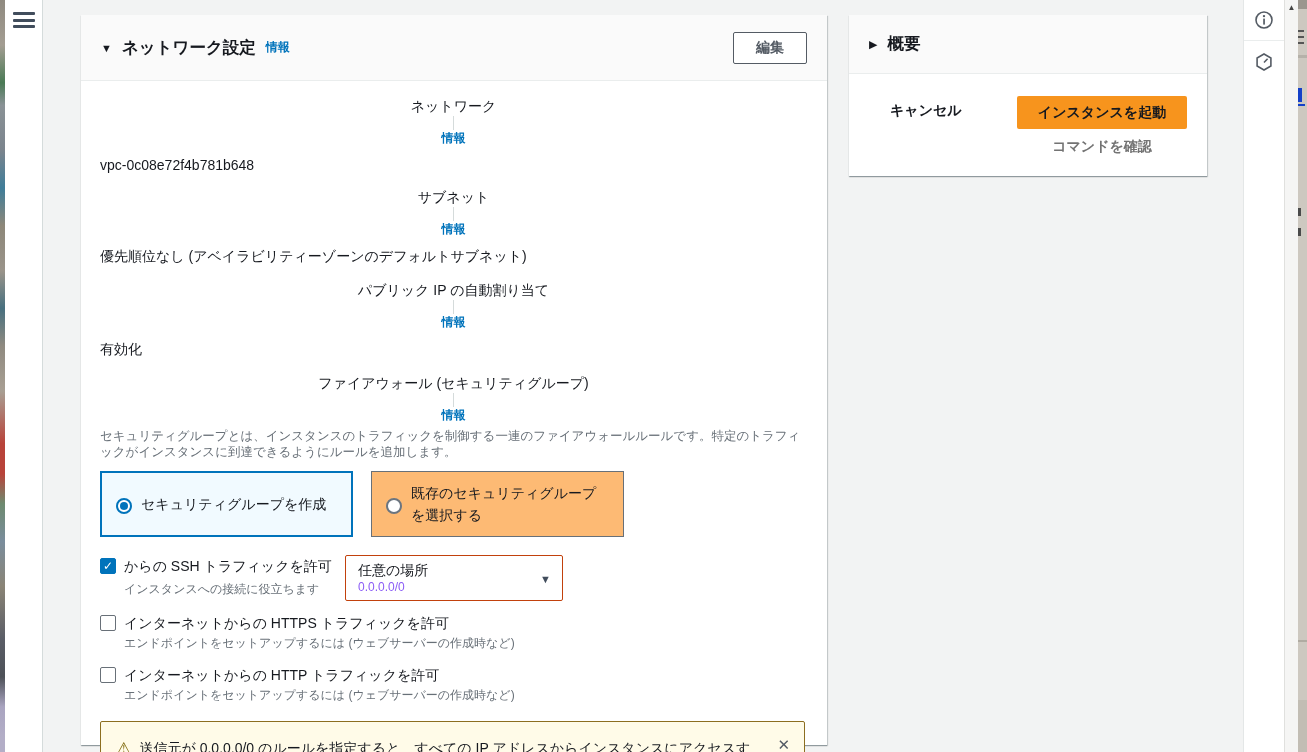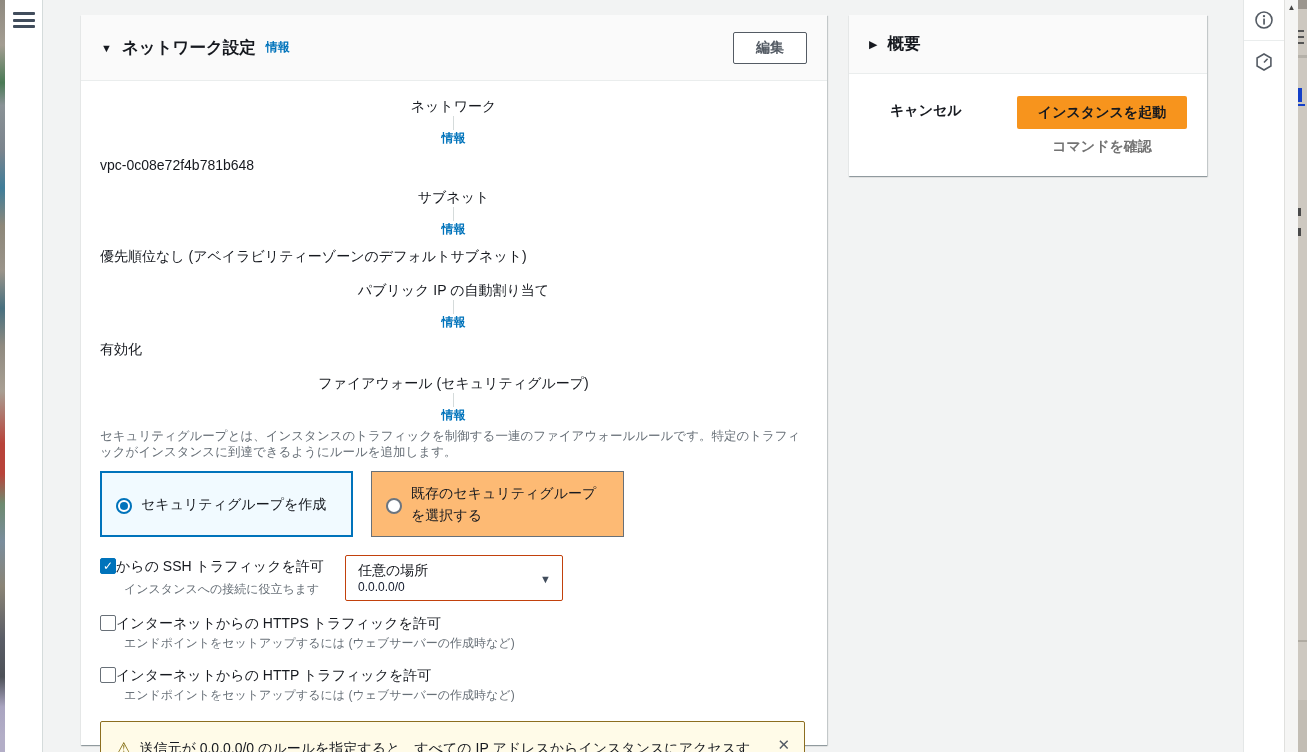--- a/index.html
+++ b/index.html
@@ -54,35 +54,35 @@
   .radio.on::after { content:""; position:absolute; left:2px; top:2px; width:8px;
     height:8px; border-radius:50%; background:#0073bb; }
   .radio.off { border:2px solid #6b7580; }
 
   .rule-sentence { margin-top:22px; font-size:14px; }
   .rule-sentence b { font-weight:700; }
 
   
   .chk-row { display:flex; margin-top:18px; }
   .chk-col { width:245px; }
-  .chk-line { display:flex; }
+  .chk-line { display:flex; gap:8px; }
   .checkbox { width:16px; height:16px; border-radius:2px; flex:none; margin-top:3px;
     cursor:pointer; }
   .checkbox.checked { background:#0073bb; border:1px solid #0073bb; color:#fff;
     font-size:12px; line-height:14px; text-align:center; font-weight:700; }
   .checkbox.checked::after { content:"✓"; }
   .checkbox.unchecked { background:#fff; border:1.5px solid #687078; }
   .chk-label { font-size:14px; line-height:22px; }
   .chk-helper { color:#687078; font-size:12px; margin:4px 0 0 24px; }
   .chk-row.simple { margin-top:12px; display:block; }
 
   .dropdown { width:218px; height:46px; border:1px solid #c2410c; border-radius:2px;
     background:#fff; position:relative; padding:5px 30px 5px 12px; cursor:pointer; }
   .dd-main { font-size:14px; line-height:19px; }
-  .dd-sub { font-size:12px; color:#0f172a; line-height:15px; }
+  .dd-sub { font-size:12px; color:#8b5cf6; line-height:15px; }
   .dd-caret { position:absolute; right:11px; top:17px; font-size:11px; color:#414d5c; }
 
   
   .warning { margin-top:17px; width:705px; min-height:98px; background:#fffbe8;
     border:1px solid #8c6e20; border-radius:2px; position:relative;
     padding:14px 44px 14px 16px; display:flex; gap:9px; }
   .warn-icon { color:#7d6708; font-size:15px; line-height:24px; flex:none; }
   .warn-text { font-size:14px; line-height:24px; }
   .warn-close { position:absolute; right:14px; top:14px; color:#545b64; font-size:15px;
     font-weight:700; cursor:pointer; }

